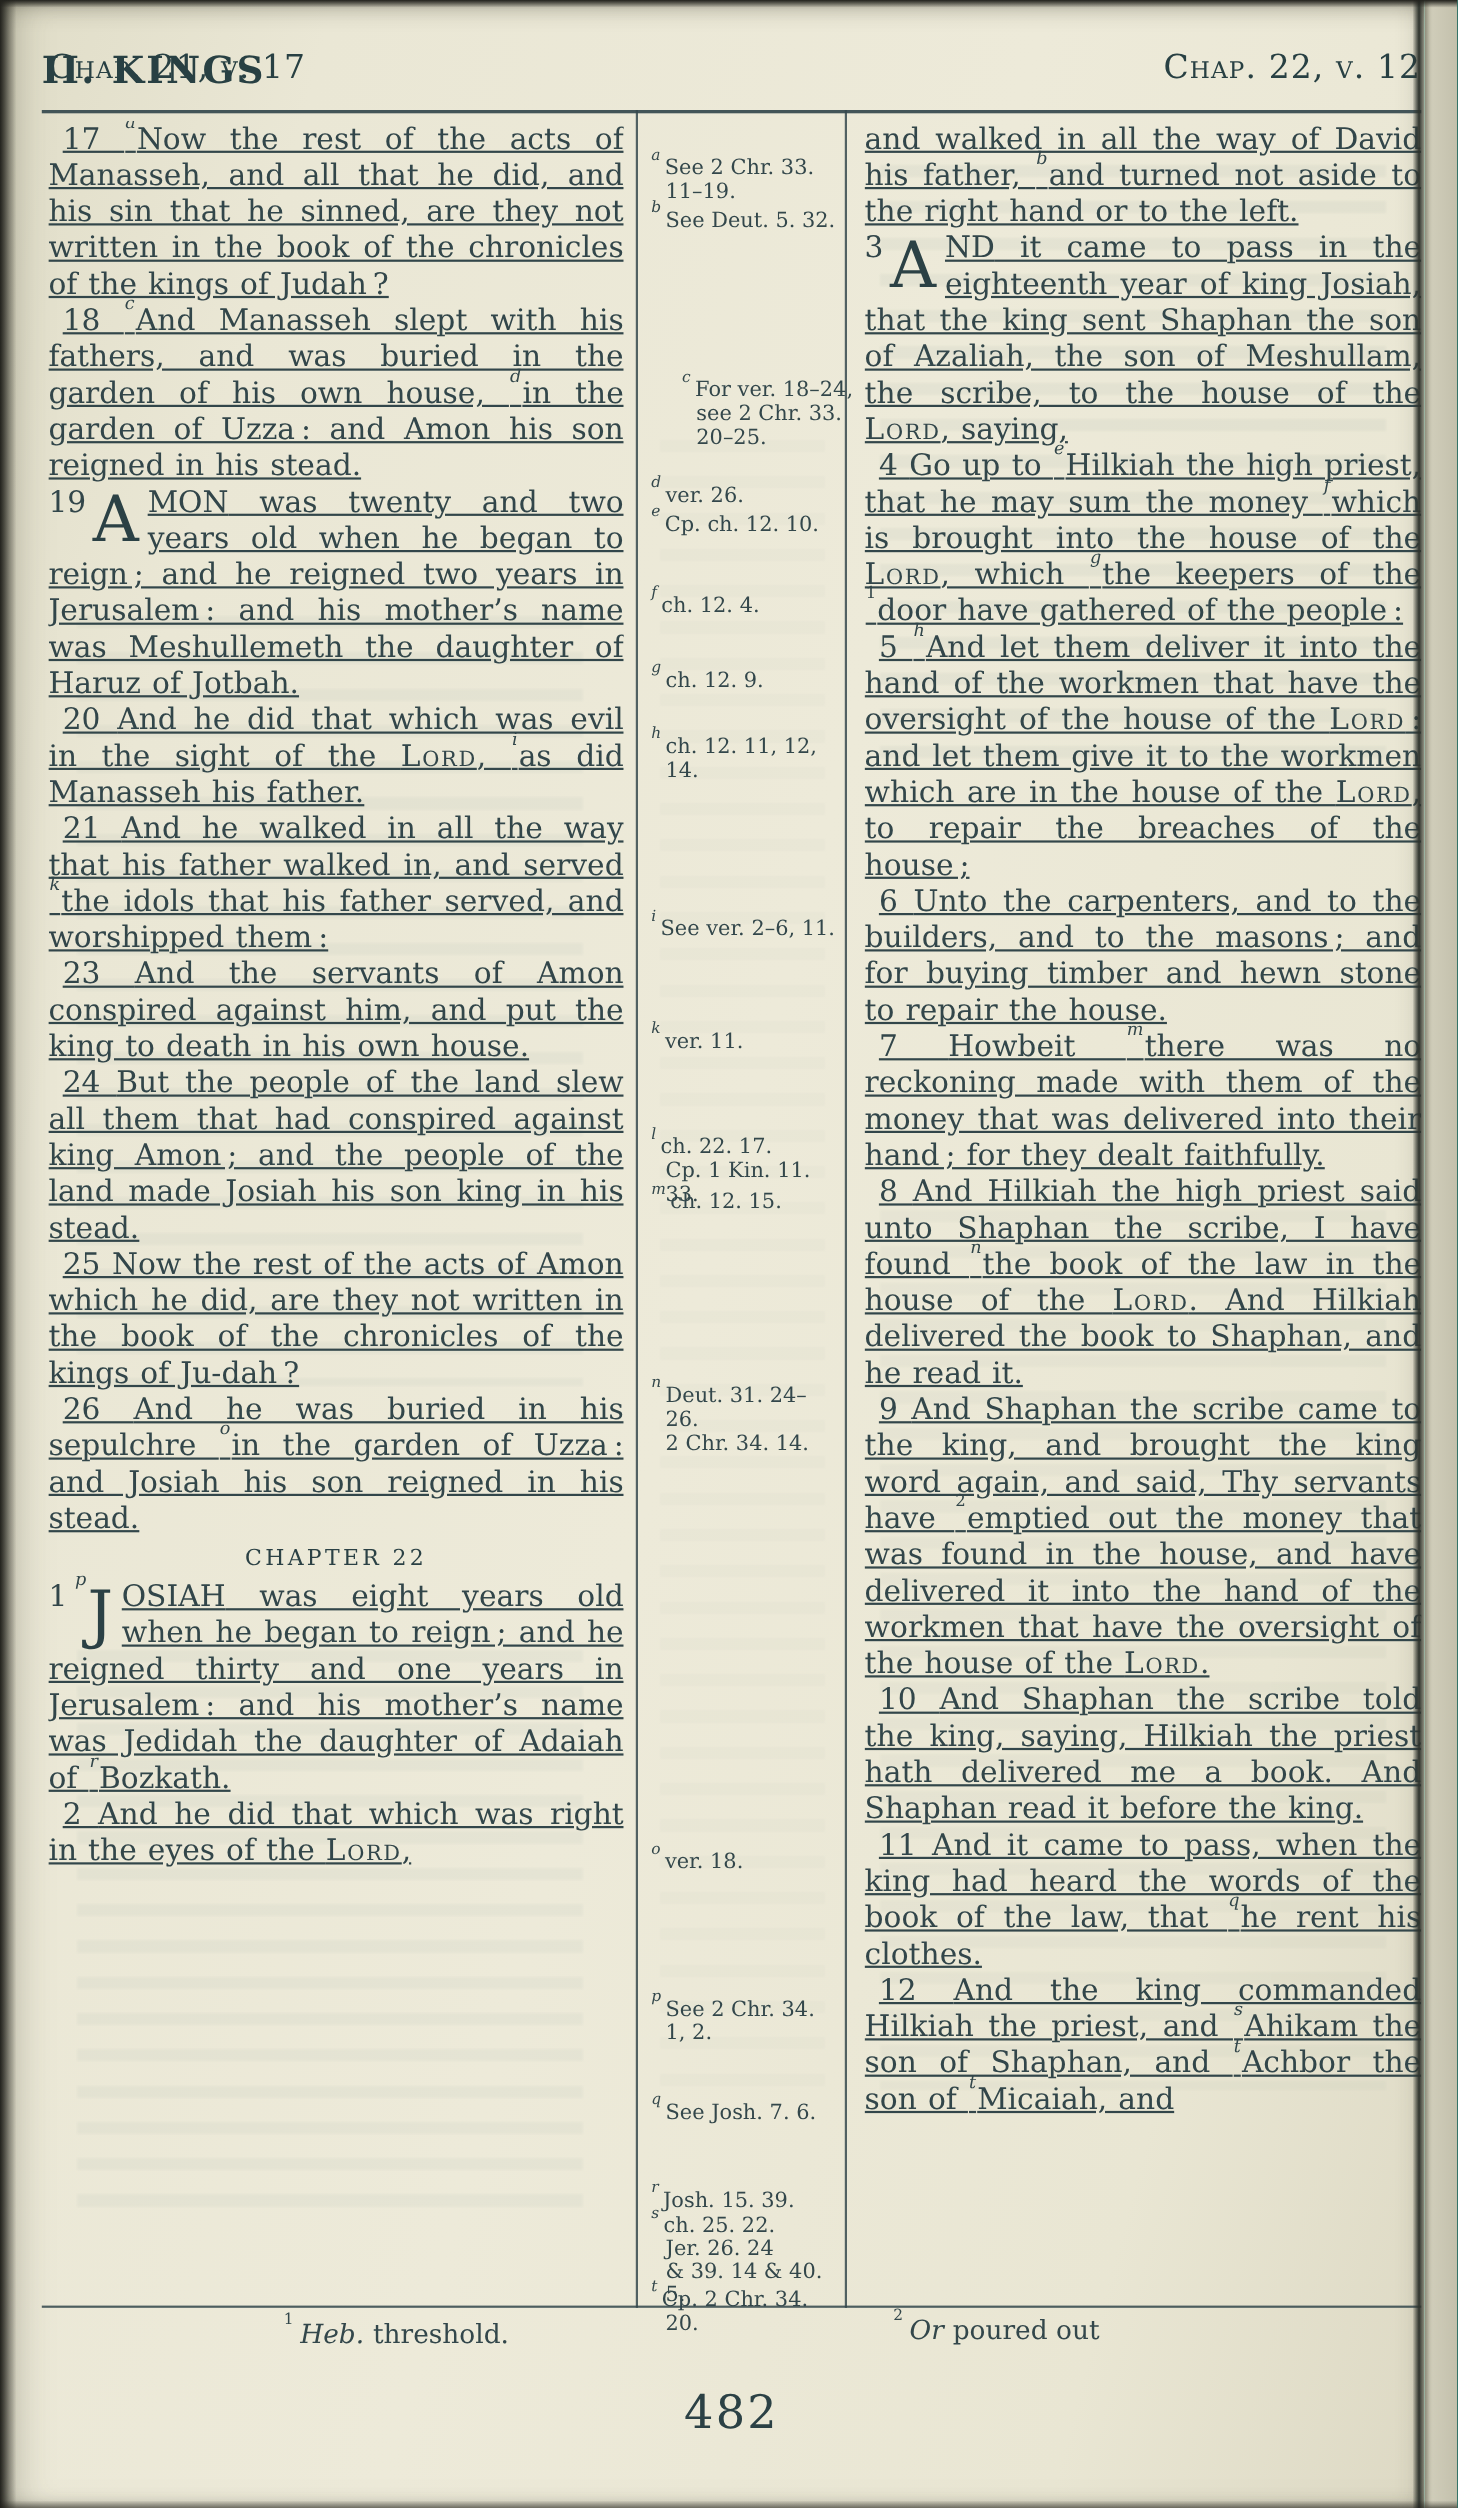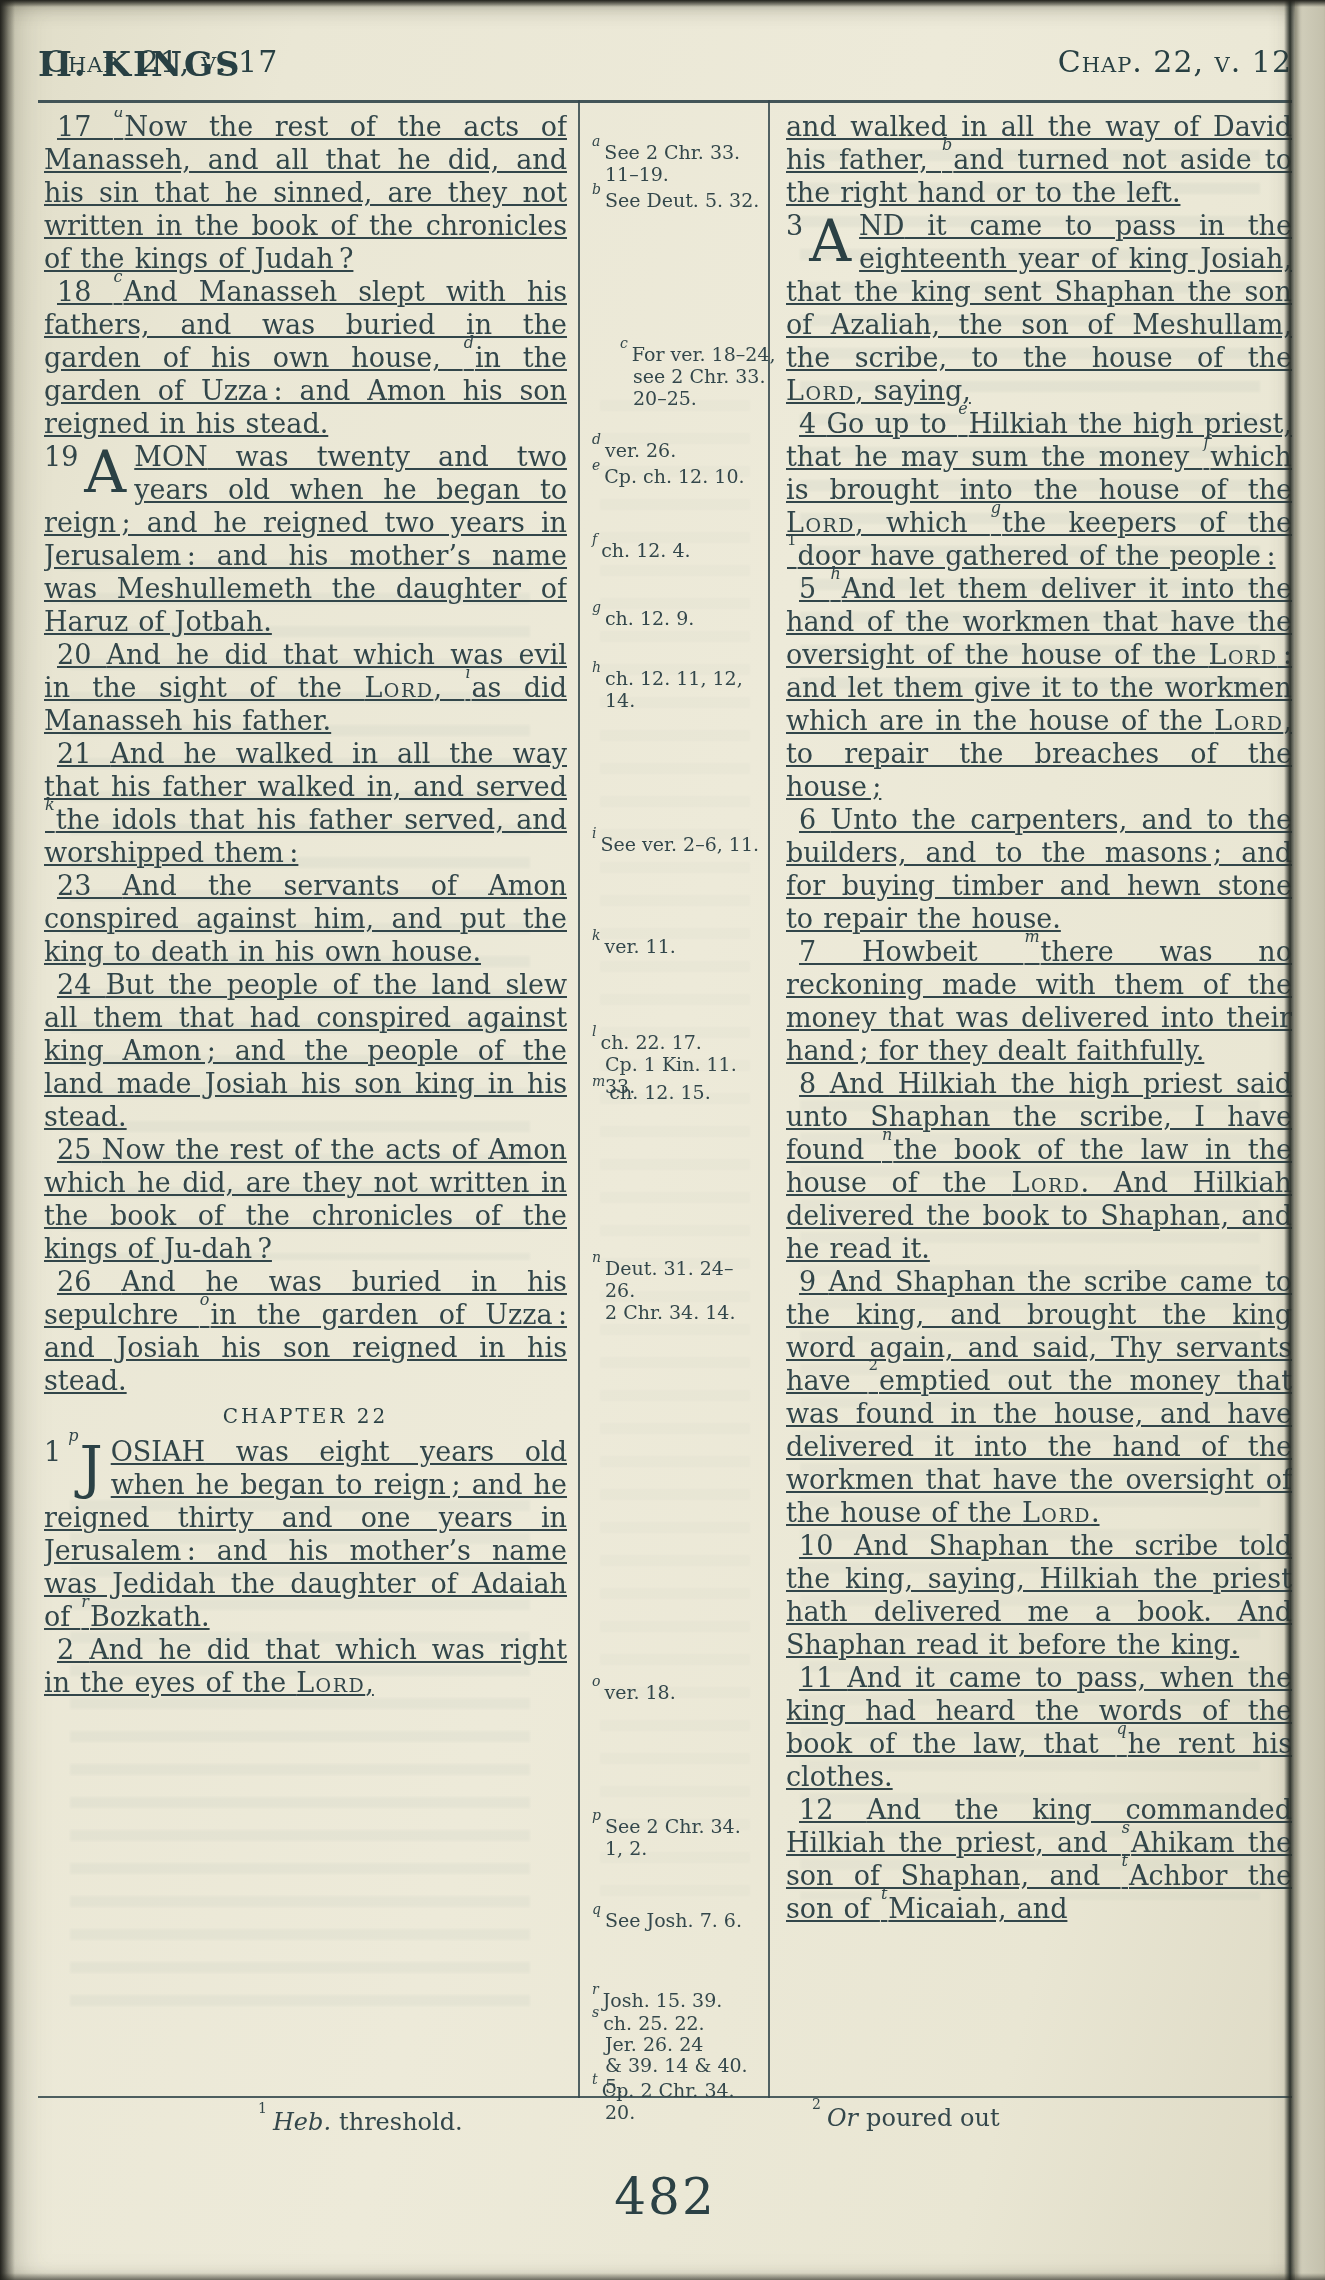--- a/index.html
+++ b/index.html
@@ -55,21 +55,21 @@
             padding-left:13px;text-indent:-13px;color:#33474b;}
   .ref-item.tight{line-height:21px;}
   .rletter{font-style:italic;font-size:14px;position:relative;top:-6px;margin-right:4px;}
 
   .footnote{position:absolute;font-size:24px;color:#33474b;}
   .fn-1{left:258px;top:2108px;}
   .fn-2{left:812px;top:2104px;}
   .footnote sup{font-size:14px;position:relative;top:-8px;margin-right:6px;}
   .footnote .fn-lead{font-style:italic;margin-right:8px;}
   .page-number{position:absolute;left:38px;top:2168px;width:1254px;text-align:center;
-               font-size:50px;letter-spacing:2px;color:#2b4145;}
+               font-size:42px;letter-spacing:2px;color:#2b4145;}
 
   .ghost{position:absolute;pointer-events:none;filter:blur(1px);
          background:repeating-linear-gradient(180deg,rgba(95,130,124,.06) 0 11px,rgba(95,130,124,0) 11px 33px);}
   .g1{left:800px;top:150px;width:460px;height:560px;}
   .g2{left:70px;top:560px;width:460px;height:700px;opacity:.8;}
   .g3{left:800px;top:1100px;width:460px;height:800px;opacity:.7;}
   .g4{left:70px;top:1500px;width:460px;height:520px;opacity:.8;}
   .g5{left:600px;top:400px;width:150px;height:1500px;opacity:.5;}
 </style>
 </head>

